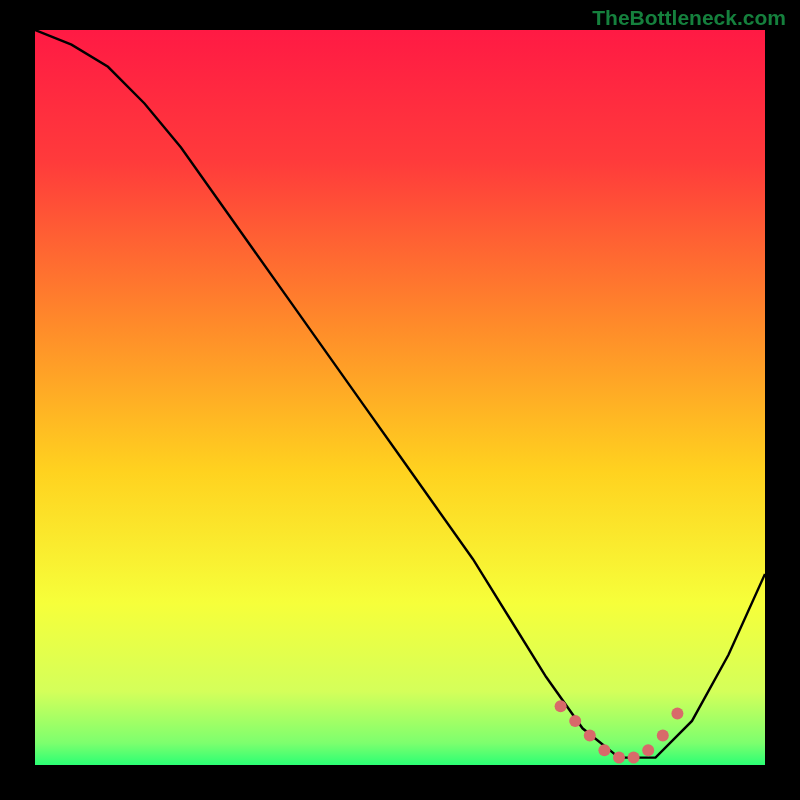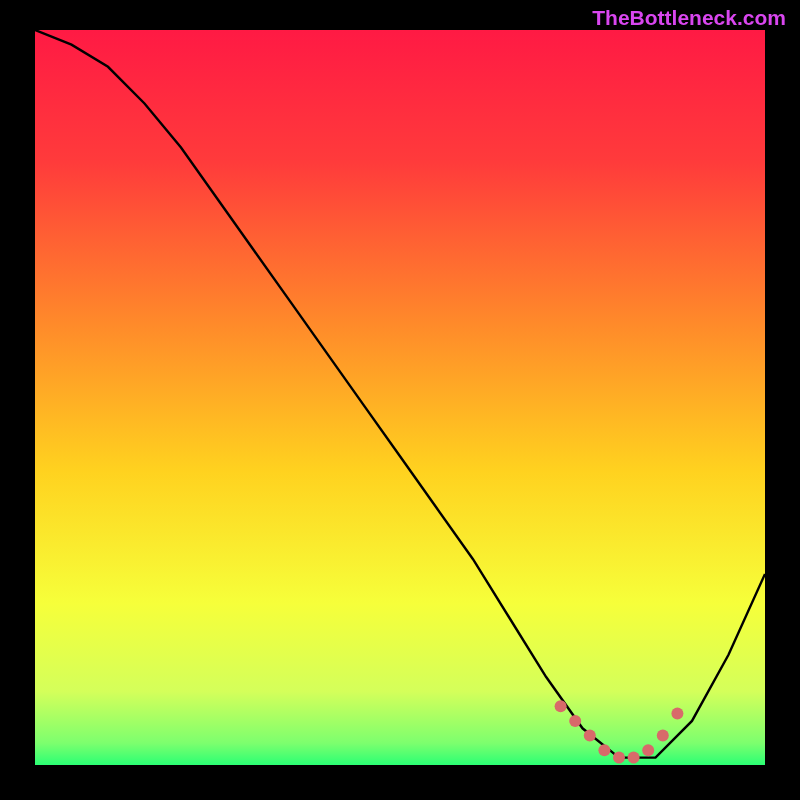--- a/index.html
+++ b/index.html
@@ -8,21 +8,21 @@
     background: #000;
     width: 800px;
     height: 800px;
     position: relative;
     font-family: Arial, sans-serif;
   }
   .watermark {
     position: absolute;
     top: 6px;
     right: 14px;
-    color: #d946ef;
+    color: #15803d;
     font-size: 21px;
     font-weight: bold;
     z-index: 10;
   }
   .plot-area {
     position: absolute;
     left: 35px;
     top: 30px;
     width: 730px;
     height: 735px;

